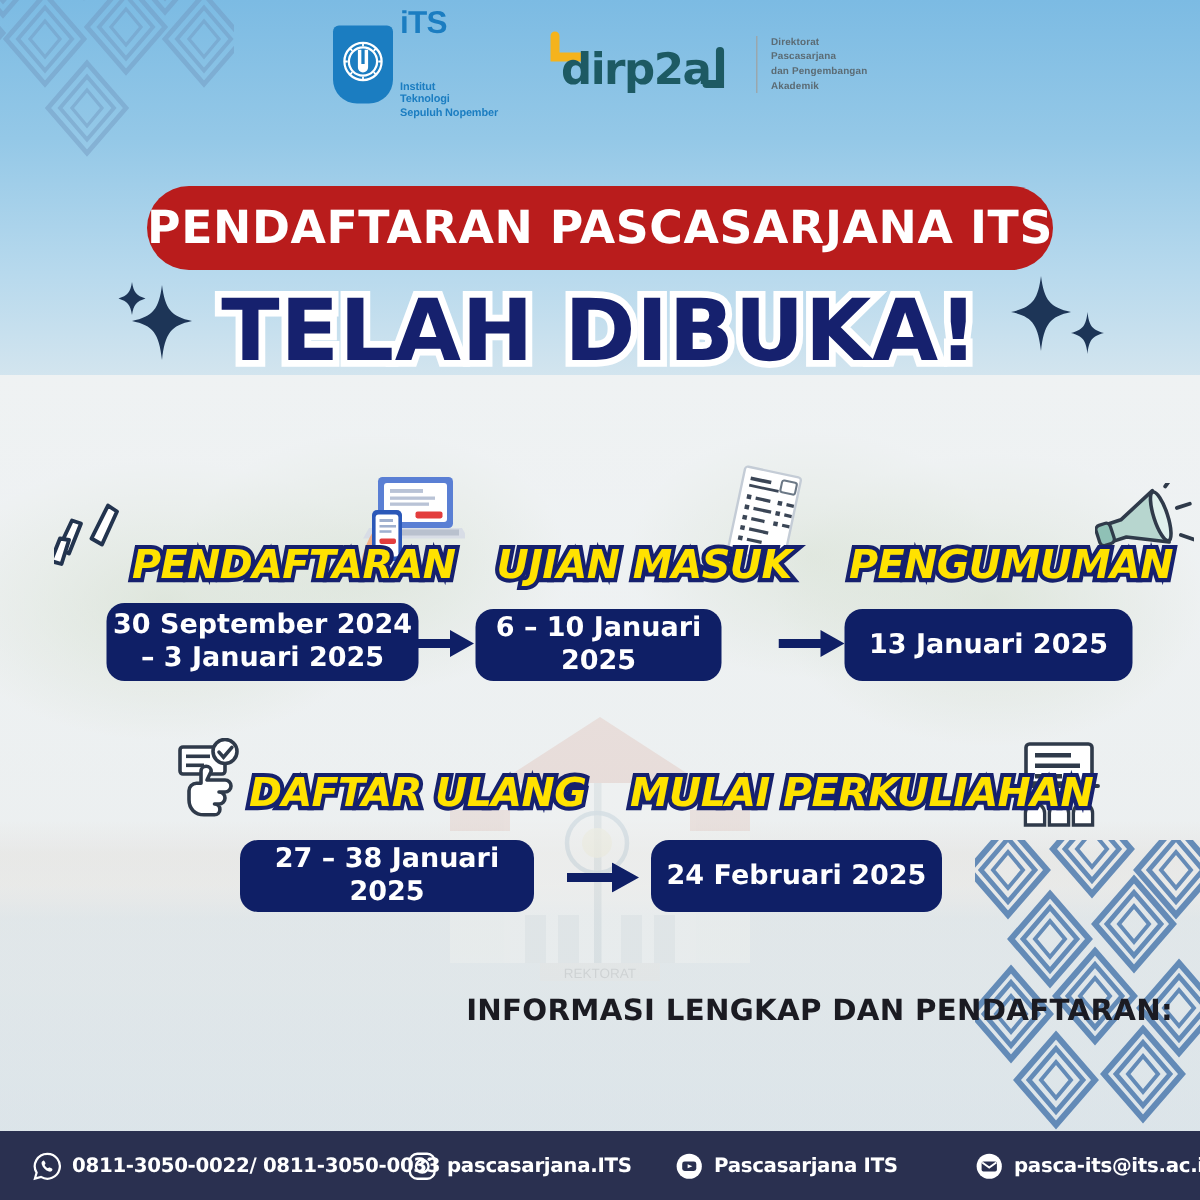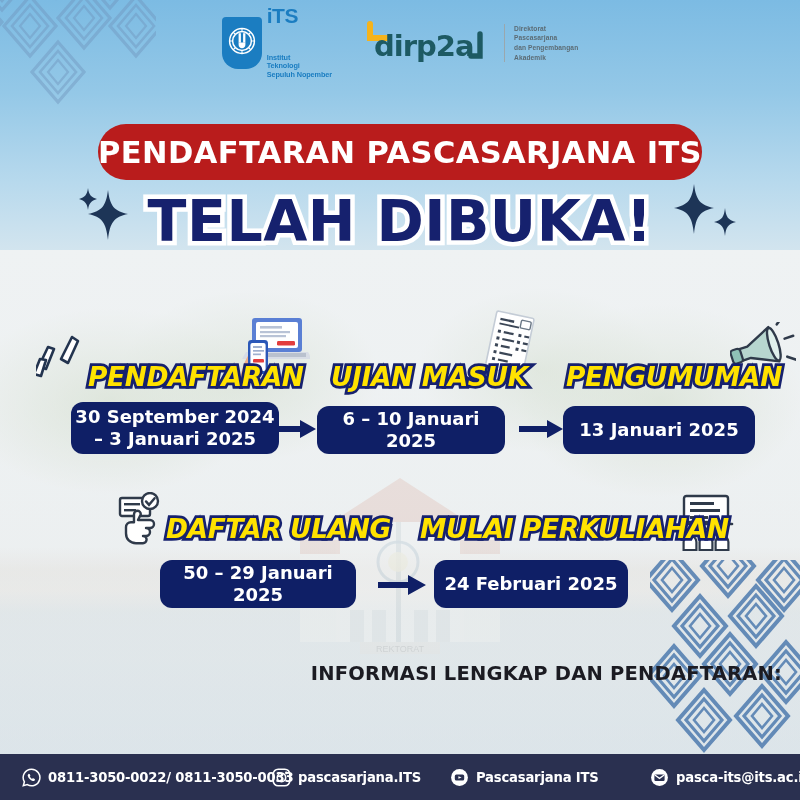--- a/index.html
+++ b/index.html
@@ -346,21 +346,21 @@
           <rect x="42" y="22.4" width="5" height="2.2"></rect>
         <rect x="36" y="29" width="3" height="3"></rect>
           <rect x="42" y="29.4" width="5" height="2.2"></rect>
         <rect x="36" y="36" width="3" height="3"></rect>
           <rect x="42" y="36.4" width="5" height="2.2"></rect>
       </g>
       <rect x="36" y="8" width="10" height="8" rx="1.4" fill="none" stroke="#6b7886" stroke-width="1.4"></rect>
     </g>
   </svg>
   <div class="stage-label" style="left:331px; top:361px; font-size:26.5px;">UJIAN MASUK</div>
-  <div class="date-box" style="left:317px; top:406px; width:188px; height:48px; font-size:18px;">
+  <div class="date-box" style="left:317px; top:406px; width:164px; height:48px; font-size:18px;">
     <span>6 – 10 Januari 2025</span>
   </div>
   <svg class="arrow" style="left:519px; top:420px; width:44px; height:18px;" viewBox="0 0 44 18">
     <path d="M0 6 h28 v-6 l16 9 -16 9 v-6 H0 Z" fill="#0f1f66"></path>
   </svg>
 
   <svg class="stage-icon" style="left:730px; top:322px; width:66px; height:62px;" viewBox="0 0 66 62">
     <g transform="rotate(-18 33 31)">
       <path d="M10 20 h10 l26 -12 v36 l-26 -12 h-10 z" fill="#b7d6cf" stroke="#2f3a4a" stroke-width="2.4" stroke-linejoin="round"></path>
       <rect x="2" y="19" width="10" height="14" rx="3" fill="#8fc1b6" stroke="#2f3a4a" stroke-width="2.2"></rect>
@@ -382,21 +382,21 @@
     <g fill="#2f3a4a">
         <rect x="6" y="11" width="16" height="2.4"></rect>
         <rect x="6" y="17" width="12" height="2.4"></rect>
       </g>
     <circle cx="32" cy="9" r="8" fill="#ffffff" stroke="#2f3a4a" stroke-width="2.4"></circle>
     <path d="M28 9.4 l3 3.4 5.6 -6.6" fill="none" stroke="#2f3a4a" stroke-width="2.4" stroke-linecap="round"></path>
     <path d="M20 28 h12 a4 4 0 0 1 0 8 h-4 a4 4 0 0 1 0 8 h-3 a3.6 3.6 0 0 1 0 7.2 h-7 c-6 0-10 -4 -10 -10 v-6 a5 5 0 0 1 5 -5 h3 v-8 a3.4 3.4 0 0 1 6.8 0 z" fill="#ffffff" stroke="#2f3a4a" stroke-width="2.4" stroke-linejoin="round"></path>
   </svg>
   <div class="stage-label" style="left:166px; top:513px; font-size:26.5px;">DAFTAR ULANG</div>
   <div class="date-box" style="left:160px; top:560px; width:196px; height:48px; font-size:18px;">
-    <span>50 – 29 Januari 2025</span>
+    <span>27 – 38 Januari 2025</span>
   </div>
   <svg class="arrow" style="left:378px; top:575px; width:48px; height:20px;" viewBox="0 0 48 20">
     <path d="M0 7 h30 v-7 l18 10 -18 10 v-7 H0 Z" fill="#0f1f66"></path>
   </svg>
 
   <svg class="stage-icon" style="left:676px; top:494px; width:60px; height:58px;" viewBox="0 0 60 58">
     <rect x="8" y="2" width="44" height="26" rx="2.4" fill="#ffffff" stroke="#2f3a4a" stroke-width="2.4"></rect>
     <g fill="#2f3a4a">
         <rect x="14" y="8" width="24" height="3"></rect>
         <rect x="14" y="15" width="30" height="3"></rect>

